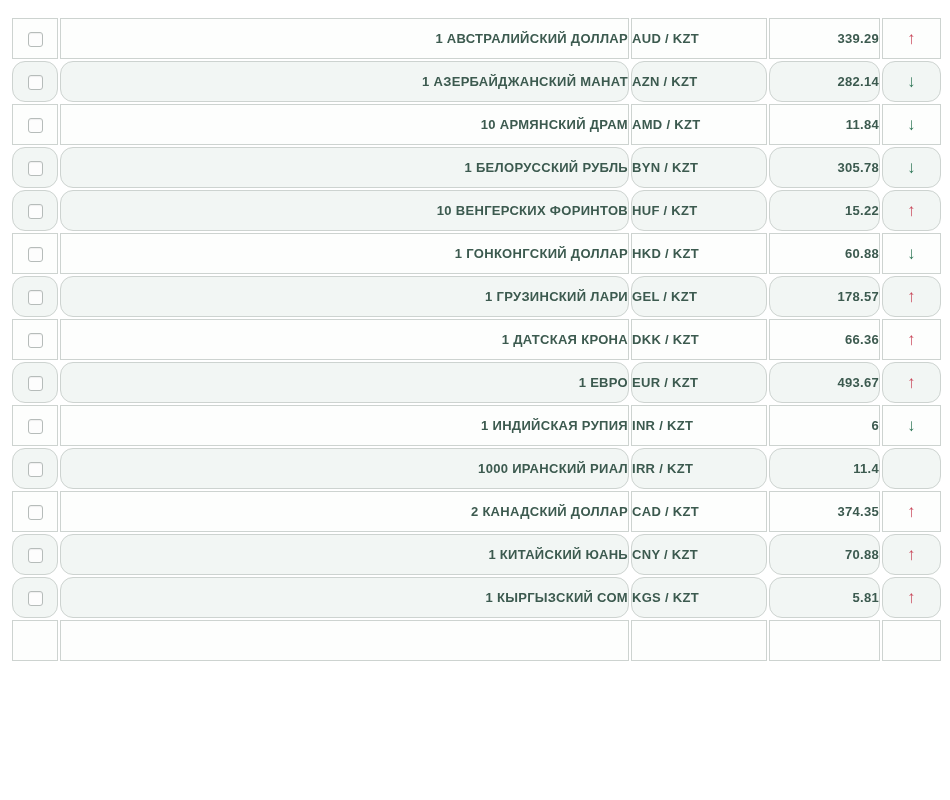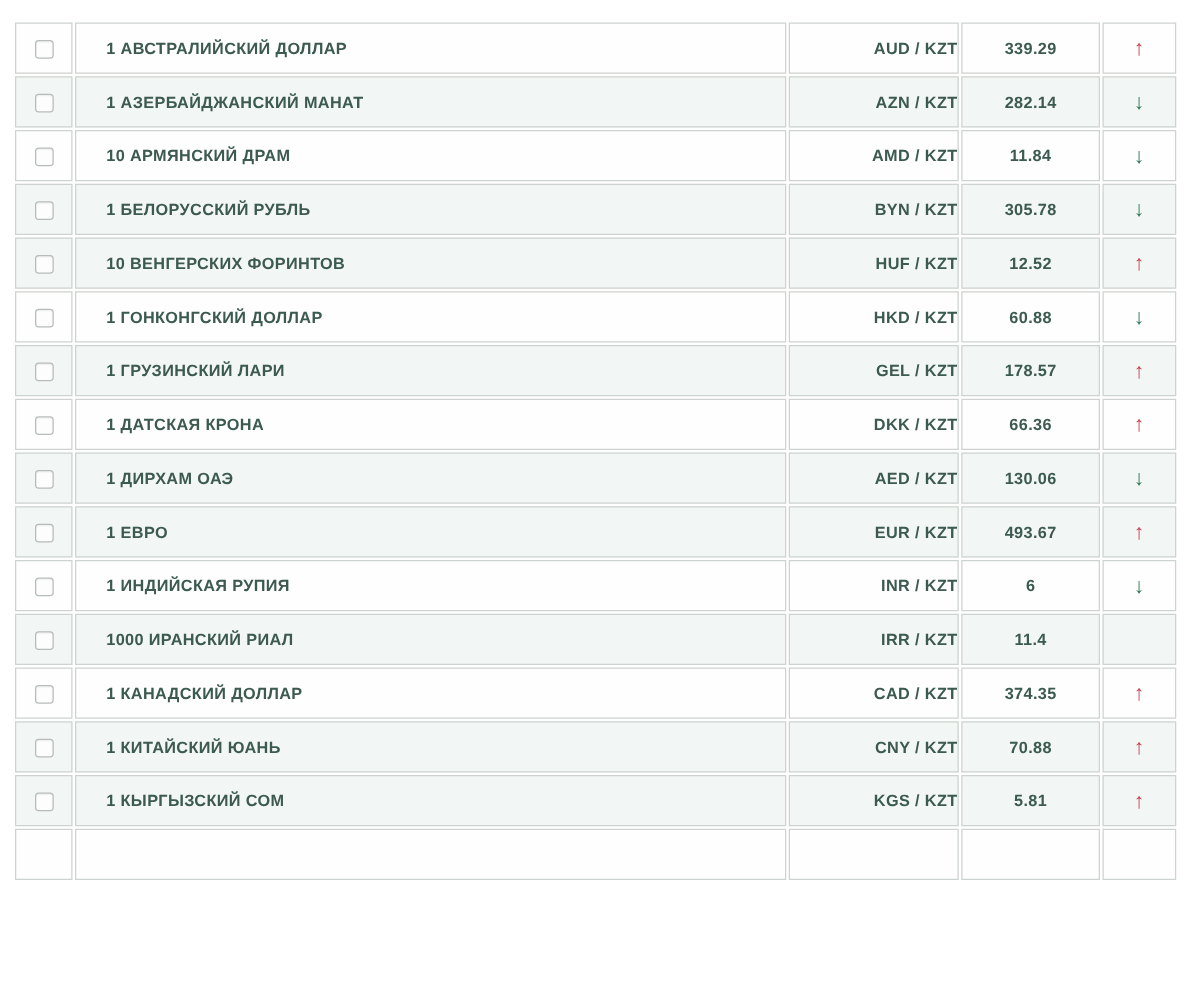--- a/index.html
+++ b/index.html
@@ -26,31 +26,32 @@
     font-size: 13px;
     font-weight: 700;
     letter-spacing: 0.3px;
     color: var(--text, #3c5a4f);
     background: var(--row-bg-odd, #fdfefd);
     overflow: hidden;
     white-space: nowrap;
   }
   .rates-table tr.even td {
     background: var(--row-bg-even, #f2f6f4);
+    border-radius: 13px;
   }
   .col-check  { width: 46px; }
   .col-name   { width: auto; }
   .col-pair   { width: 136px; }
   .col-rate   { width: 111px; }
   .col-arrow  { width: 59px; }
 
   td.checkbox-cell { text-align: center; }
-  td.name-cell     { padding-left: 24px; text-align: left; }
-  td.pair-cell     { text-align: right; margin-left: 40px; }
-  td.rate-cell     { text-align: center; }
+  td.name-cell     { text-align: right; }
+  td.pair-cell     { text-align: left; margin-left: 40px; }
+  td.rate-cell     { text-align: right; }
   td.arrow-cell    { text-align: center; }
 
   .checkbox {
     display: inline-block;
     width: 13px;
     height: 13px;
     border: 1px solid var(--checkbox-border, #b6bcba);
     border-radius: 3px;
     background: #fdfdfd;
     box-shadow: inset 0 1px 1px rgba(0,0,0,0.06);
@@ -149,21 +150,21 @@
     <td class="checkbox-cell">
       <span class="checkbox"></span>
     </td>
     <td class="name-cell">
       <span>10 ВЕНГЕРСКИХ ФОРИНТОВ</span>
     </td>
     <td class="pair-cell">
       <span>HUF / KZT</span>
     </td>
     <td class="rate-cell">
-      <span>12.52</span>
+      <span>15.22</span>
     </td>
     <td class="arrow-cell">
       <span class="trend-arrow up">↑</span>
     </td>
   </tr>
       <tr>
     <td class="checkbox-cell">
       <span class="checkbox"></span>
     </td>
     <td class="name-cell">
@@ -211,37 +212,20 @@
     </td>
     <td class="arrow-cell">
       <span class="trend-arrow up">↑</span>
     </td>
   </tr>
       <tr class="even">
     <td class="checkbox-cell">
       <span class="checkbox"></span>
     </td>
     <td class="name-cell">
-      <span>1 ДИРХАМ ОАЭ</span>
-    </td>
-    <td class="pair-cell">
-      <span>AED / KZT</span>
-    </td>
-    <td class="rate-cell">
-      <span>130.06</span>
-    </td>
-    <td class="arrow-cell">
-      <span class="trend-arrow down">↓</span>
-    </td>
-  </tr>
-      <tr class="even">
-    <td class="checkbox-cell">
-      <span class="checkbox"></span>
-    </td>
-    <td class="name-cell">
       <span>1 ЕВРО</span>
     </td>
     <td class="pair-cell">
       <span>EUR / KZT</span>
     </td>
     <td class="rate-cell">
       <span>493.67</span>
     </td>
     <td class="arrow-cell">
       <span class="trend-arrow up">↑</span>
@@ -279,21 +263,21 @@
     </td>
     <td class="arrow-cell">
       <span class="trend-arrow"></span>
     </td>
   </tr>
       <tr>
     <td class="checkbox-cell">
       <span class="checkbox"></span>
     </td>
     <td class="name-cell">
-      <span>1 КАНАДСКИЙ ДОЛЛАР</span>
+      <span>2 КАНАДСКИЙ ДОЛЛАР</span>
     </td>
     <td class="pair-cell">
       <span>CAD / KZT</span>
     </td>
     <td class="rate-cell">
       <span>374.35</span>
     </td>
     <td class="arrow-cell">
       <span class="trend-arrow up">↑</span>
     </td>

